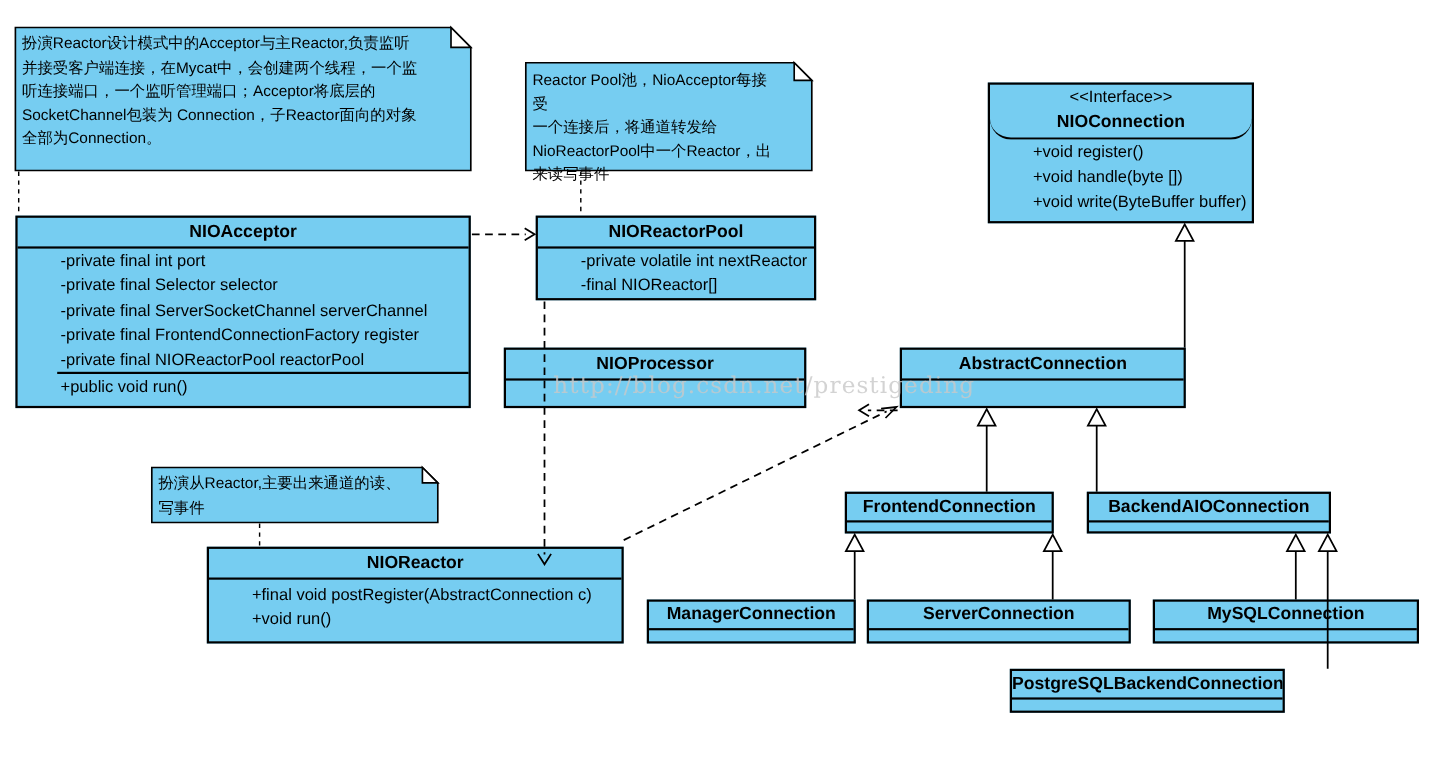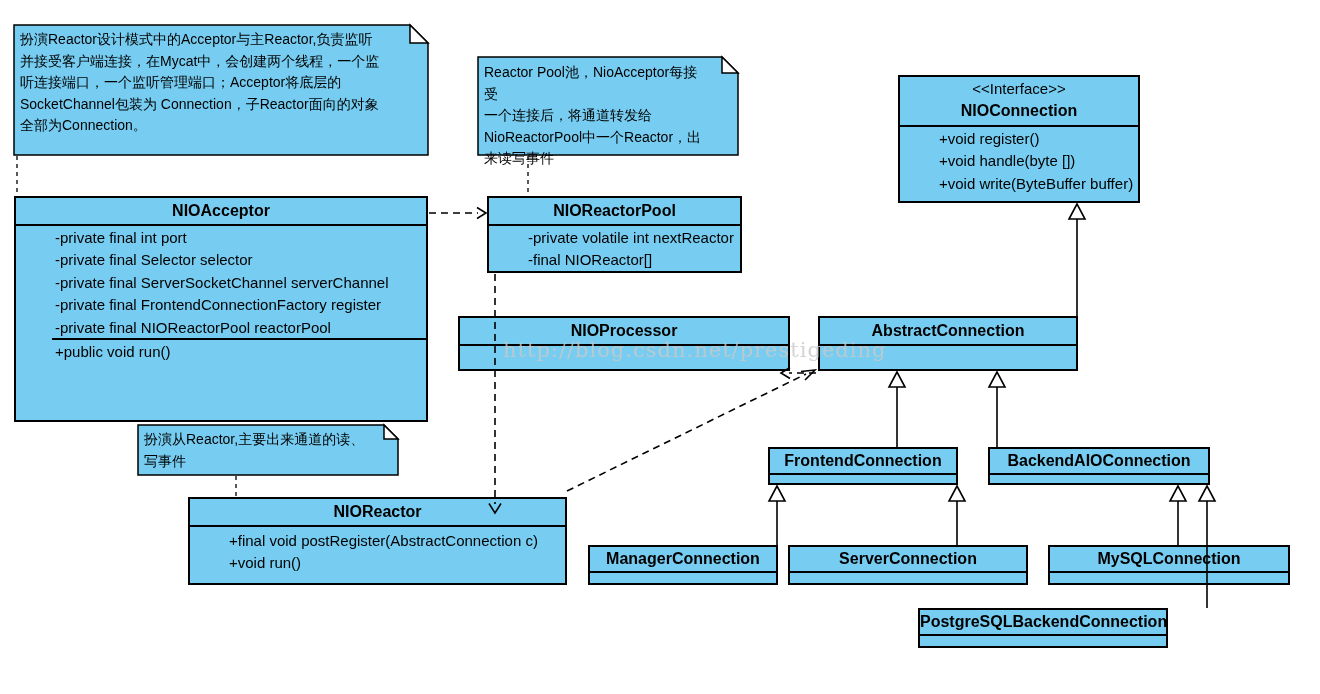--- a/index.html
+++ b/index.html
@@ -5,21 +5,21 @@
   html,body{margin:0;padding:0;background:#ffffff;}
   #stage{position:relative;width:1320px;height:694px;background:#ffffff;overflow:hidden;
          font-family:"Liberation Sans",sans-serif;}
   svg.layer{position:absolute;left:0;top:0;pointer-events:none;}
   .uml-class{position:absolute;background:#76cdf1;border:2px solid #000;box-sizing:border-box;}
   .uml-title{font-weight:bold;text-align:center;font-size:16px;color:#000;
              height:26px;line-height:26px;white-space:nowrap;overflow:hidden;}
   .uml-title.divided{border-bottom:2px solid #000;}
   .uml-stereo{font-weight:normal;font-size:15px;height:22px;line-height:24px;text-align:center;}
   .uml-name2{font-weight:bold;font-size:16px;height:26px;line-height:24px;text-align:center;}
-  .iface-head{border-bottom:2px solid #000;}
+  .iface-head{border-bottom:2px solid #000;border-radius:19px;}
   .members{font-size:15px;color:#000;padding:1px 2px 0 3px;white-space:nowrap;overflow:hidden;margin-left:36px;}
   .members div{line-height:22.4px;}
   .methods-sec{border-top:2px solid #000;}
   .uml-body{box-sizing:border-box;}
   .note-text{position:absolute;font-size:14px;color:#000;line-height:21.6px;
              white-space:pre-line;padding:2px 6px;box-sizing:border-box;}
   #watermark{position:absolute;left:503px;top:338px;font-family:"DejaVu Serif",serif;
              font-size:21px;letter-spacing:1px;color:#c9c9c9;opacity:.8;white-space:nowrap;}
 </style>
 </head>
@@ -59,21 +59,21 @@
       <div class="uml-stereo">&lt;&lt;Interface&gt;&gt;</div>
       <div class="uml-name2">NIOConnection</div>
     </div>
     <div class="members">
         <div>+void register()</div>
         <div>+void handle(byte [])</div>
         <div>+void write(ByteBuffer buffer)</div>
       </div>
   </div>
 
-  <div class="uml-class" style="left:14px;top:196px;width:414px;height:226px;">
+  <div class="uml-class" style="left:14px;top:196px;width:414px;height:175px;">
     <div class="uml-title divided">NIOAcceptor</div>
     <div class="members" style="height:111px;">
         <div>-private final int port</div>
         <div>-private final Selector selector</div>
         <div>-private final ServerSocketChannel serverChannel</div>
         <div>-private final FrontendConnectionFactory register</div>
         <div>-private final NIOReactorPool reactorPool</div>
       </div>
     <div class="members methods-sec" style="line-height:26px;">
         <div>+public void run()</div>
@@ -81,21 +81,21 @@
   </div>
 
   <div class="uml-class" style="left:487px;top:196px;width:255px;height:77px;">
     <div class="uml-title divided">NIOReactorPool</div>
     <div class="members">
         <div>-private volatile int nextReactor</div>
         <div>-final NIOReactor[]</div>
       </div>
   </div>
 
-  <div class="uml-class" style="left:458px;top:316px;width:332px;height:55px;">
+  <div class="uml-class" style="left:458px;top:316px;width:275px;height:55px;">
     <div class="uml-title divided">NIOProcessor</div>
     <div class="uml-body" style="height:23px;"></div>
   </div>
 
   <div class="uml-class" style="left:818px;top:316px;width:260px;height:55px;">
     <div class="uml-title divided">AbstractConnection</div>
     <div class="uml-body" style="height:23px;"></div>
   </div>
 
   <div class="uml-class" style="left:768px;top:447px;width:190px;height:38px;">

